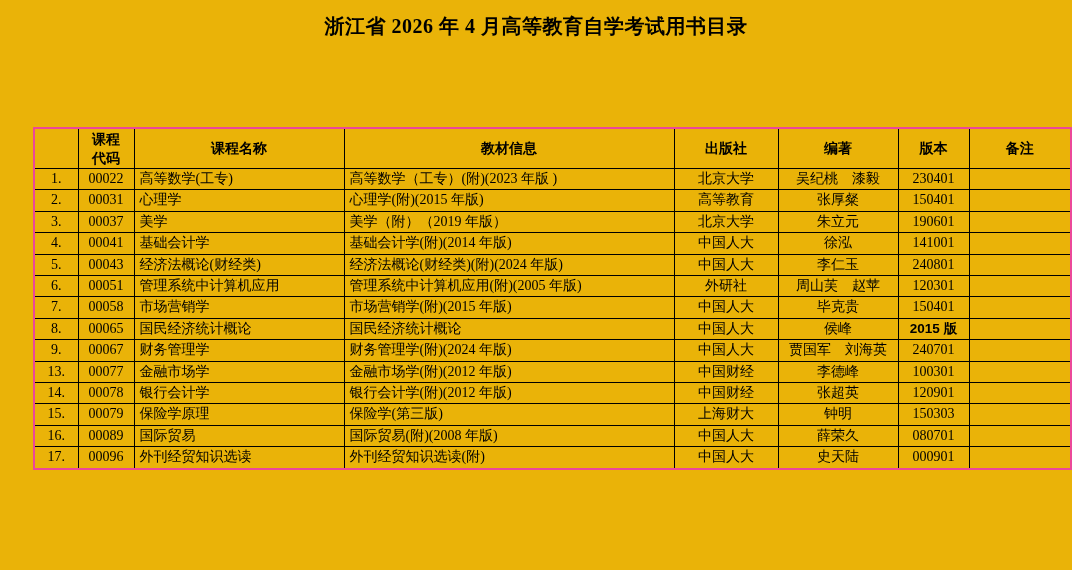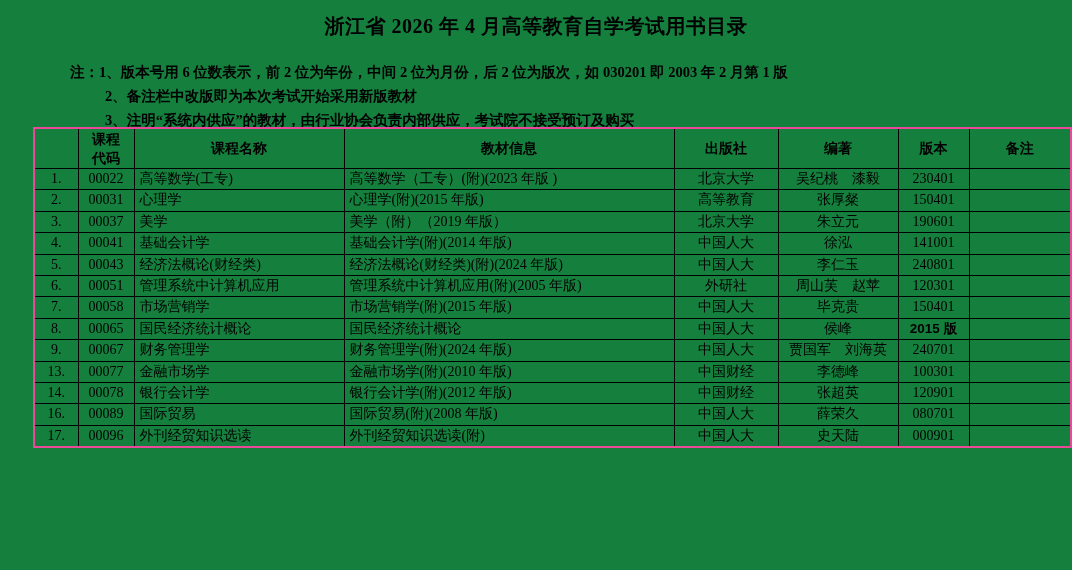--- a/index.html
+++ b/index.html
@@ -1,20 +1,20 @@
 <!DOCTYPE html>
 <html><head>
 <meta charset="utf-8">
 <style>
   html,body{margin:0;padding:0;background:#ffffff;}
   body{
     width:1072px;height:570px;position:relative;overflow:hidden;
     font-family:"Liberation Serif","DejaVu Serif",serif;color:#000;
   }
-  .page{position:absolute;left:0;top:0;width:1072px;height:570px;background:#15803d;}
+  .page{position:absolute;left:0;top:0;width:1072px;height:570px;background:#eab308;}
   .doc-title{
     position:absolute;top:13px;left:0;width:100%;margin:0;
     text-align:center;font-size:20px;font-weight:bold;letter-spacing:0.5px;
   }
   .notes{
     position:absolute;left:70px;top:60px;
     font-size:14.5px;font-weight:bold;
   }
   .note-line{height:24px;line-height:24px;white-space:nowrap;}
   .note-line.indent{padding-left:35px;}
@@ -39,25 +39,20 @@
   .al-l{text-align:left;}
   .v-sans{font-family:"Liberation Sans","DejaVu Sans",sans-serif;font-size:13.5px;font-weight:bold;}
 </style>
 </head>
 <body>
 
 <div class="page">
 
   <h1 class="doc-title">浙江省 2026 年 4 月高等教育自学考试用书目录</h1>
 
-  <div class="notes">
-    <div class="note-line"><span>注：</span><span>1、版本号用 6 位数表示，前 2 位为年份，中间 2 位为月份，后 2 位为版次，如 030201 即 2003 年 2 月第 1 版</span></div>
-    <div class="note-line indent">2、备注栏中改版即为本次考试开始采用新版教材</div>
-    <div class="note-line indent">3、注明“系统内供应”的教材，由行业协会负责内部供应，考试院不接受预订及购买</div>
-  </div>
 
   <table class="catalog">
     <colgroup>
       <col style="width:44px">
         <col style="width:56px">
         <col style="width:210px">
         <col style="width:330px">
       <col style="width:104px">
         <col style="width:120px">
         <col style="width:71px">
@@ -164,37 +159,47 @@
           <td class="al-l">财务管理学(附)(2024 年版)</td>
           <td class="al-c">中国人大</td>
           <td class="al-c">贾国军　刘海英</td>
           <td class="al-c">240701</td>
           <td class="al-c"></td>
         </tr>
         <tr>
           <td class="al-c">13.</td>
           <td class="al-c">00077</td>
           <td class="al-l">金融市场学</td>
-          <td class="al-l">金融市场学(附)(2010 年版)</td>
+          <td class="al-l">金融市场学(附)(2012 年版)</td>
           <td class="al-c">中国财经</td>
           <td class="al-c">李德峰</td>
           <td class="al-c">100301</td>
           <td class="al-c"></td>
         </tr>
         <tr>
           <td class="al-c">14.</td>
           <td class="al-c">00078</td>
           <td class="al-l">银行会计学</td>
           <td class="al-l">银行会计学(附)(2012 年版)</td>
           <td class="al-c">中国财经</td>
           <td class="al-c">张超英</td>
           <td class="al-c">120901</td>
           <td class="al-c"></td>
         </tr>
         <tr>
+          <td class="al-c">15.</td>
+          <td class="al-c">00079</td>
+          <td class="al-l">保险学原理</td>
+          <td class="al-l">保险学(第三版)</td>
+          <td class="al-c">上海财大</td>
+          <td class="al-c">钟明</td>
+          <td class="al-c">150303</td>
+          <td class="al-c"></td>
+        </tr>
+        <tr>
           <td class="al-c">16.</td>
           <td class="al-c">00089</td>
           <td class="al-l">国际贸易</td>
           <td class="al-l">国际贸易(附)(2008 年版)</td>
           <td class="al-c">中国人大</td>
           <td class="al-c">薛荣久</td>
           <td class="al-c">080701</td>
           <td class="al-c"></td>
         </tr>
         <tr>

